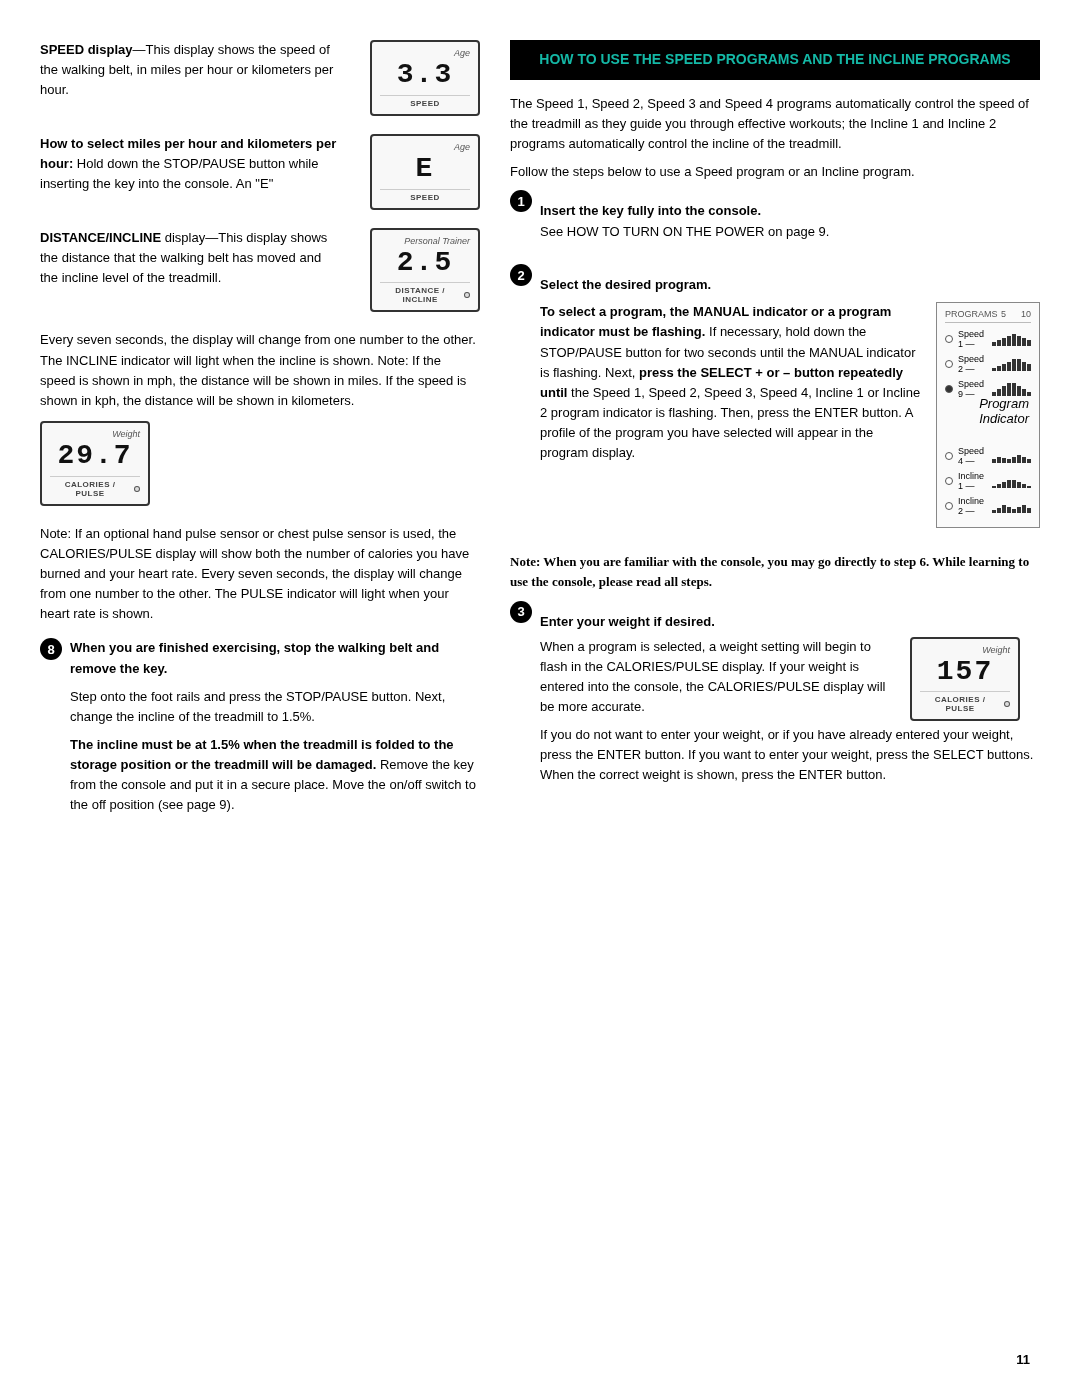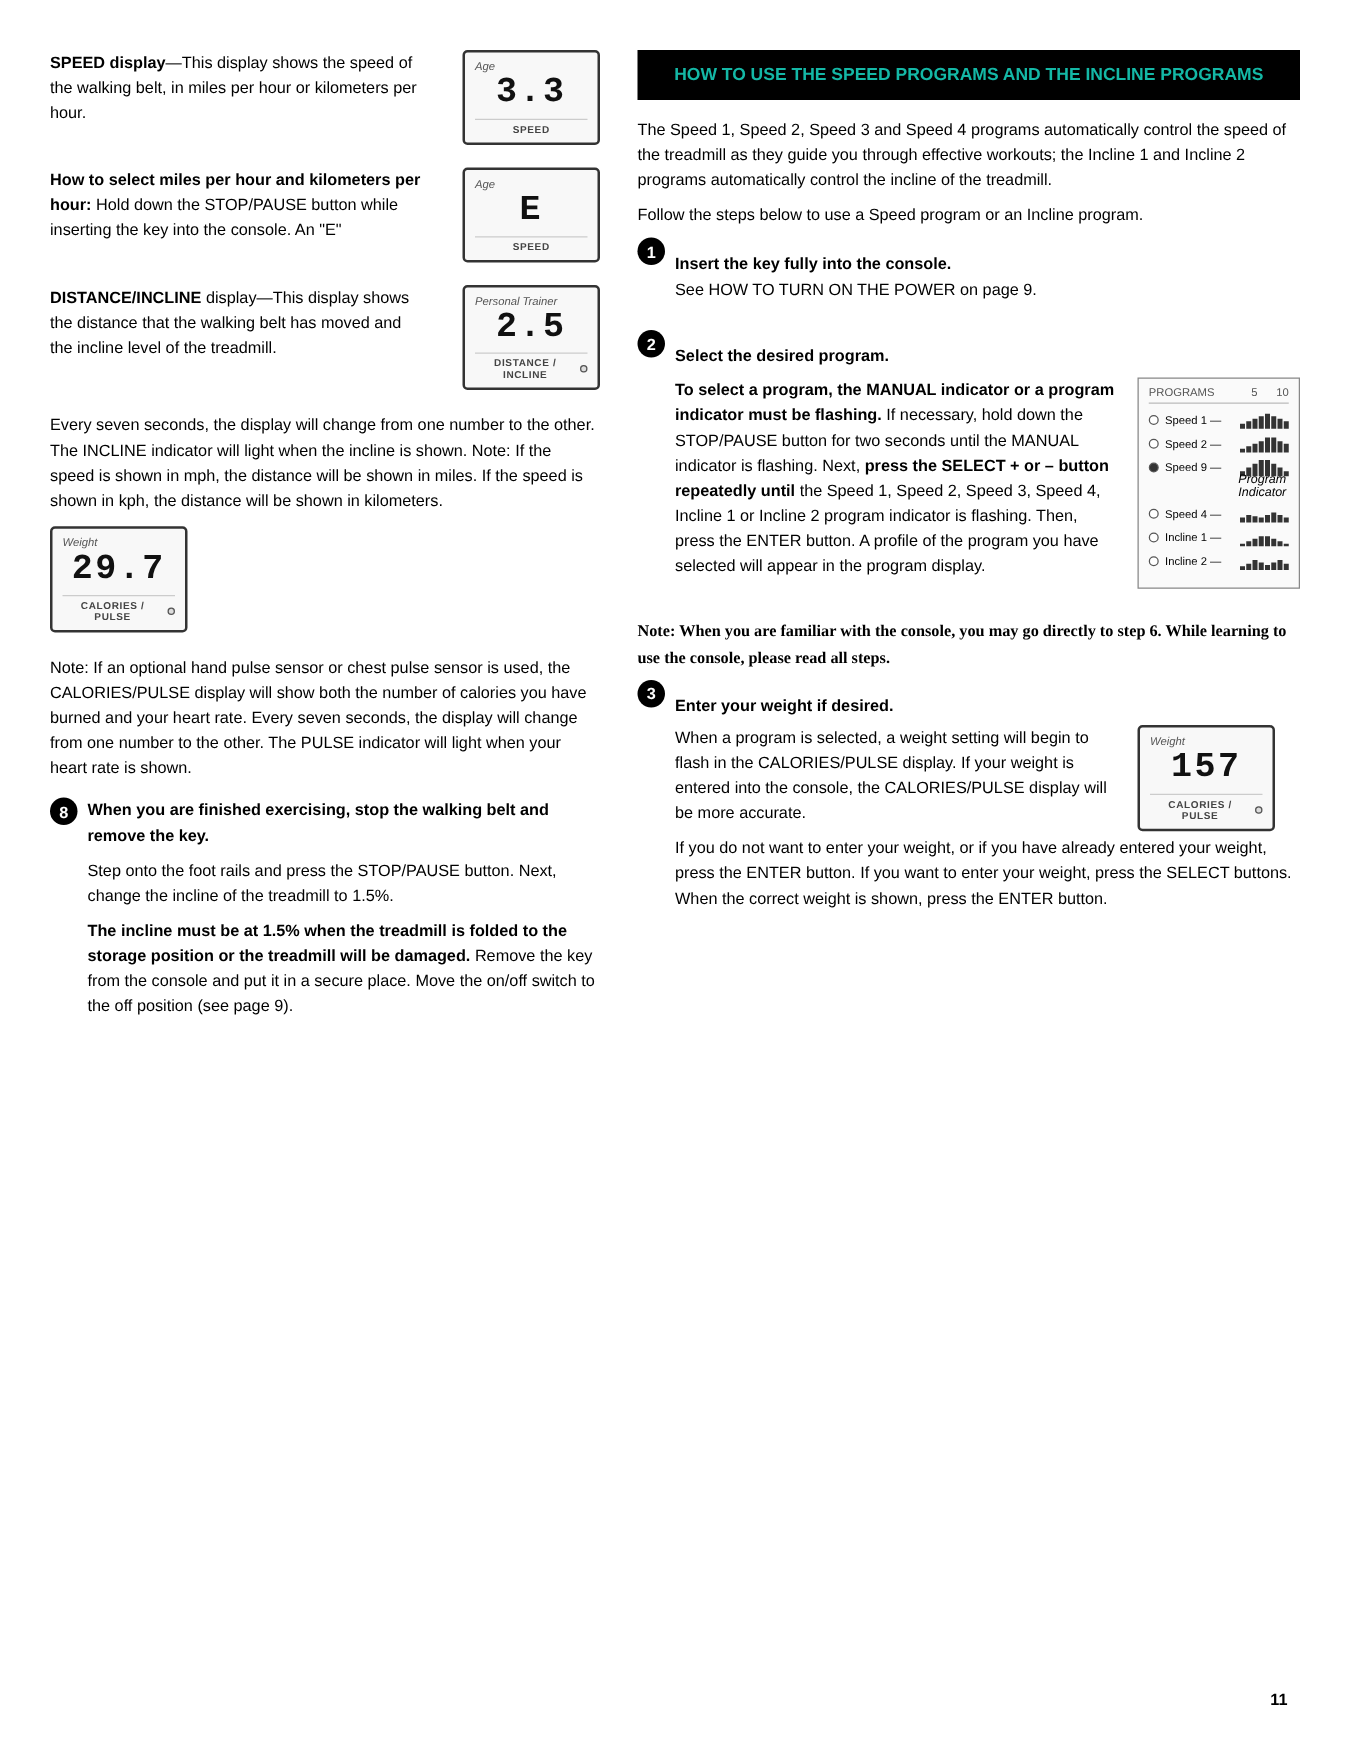--- a/index.html
+++ b/index.html
@@ -43,21 +43,21 @@
       flex-shrink: 0;
       border: 2px solid #333;
       border-radius: 4px;
       padding: 6px 8px;
       background: #f8f8f8;
       font-size: 11px;
     }
     .display-box .label-top {
       font-size: 9px;
       color: #555;
-      text-align: left;
+      text-align: right;
       margin-bottom: 2px;
       font-style: italic;
     }
     .display-box .lcd-number {
       font-size: 28px;
       font-weight: bold;
       font-family: 'Courier New', monospace;
       text-align: center;
       letter-spacing: 2px;
       color: #111;
@@ -124,21 +124,21 @@
 
     
     .program-section {
       display: flex;
       gap: 14px;
       margin-top: 10px;
       margin-bottom: 10px;
     }
     .program-text { flex: 1; font-size: 13px; line-height: 1.55; }
     .program-panel {
-      width: 130px;
+      width: 104px;
       flex-shrink: 0;
       border: 1px solid #888;
       padding: 6px 8px;
       font-size: 10px;
       background: #fafafa;
     }
     .program-panel .panel-header {
       display: flex;
       justify-content: space-between;
       font-size: 9px;
@@ -169,25 +169,25 @@
       display: flex;
       align-items: flex-end;
       gap: 1px;
       height: 14px;
     }
     .prog-bar {
       width: 4px;
       background: #333;
     }
     .prog-indicator-label {
-      font-size: 10px;
+      font-size: 13px;
       font-style: italic;
       text-align: right;
       margin-top: -8px;
-      margin-bottom: 4px;
+      margin-bottom: 20px;
       padding-right: 2px;
     }
 
     
     .weight-section {
       display: flex;
       gap: 14px;
       margin-top: 8px;
     }
     .weight-text { flex: 1; font-size: 13px; line-height: 1.55; }

